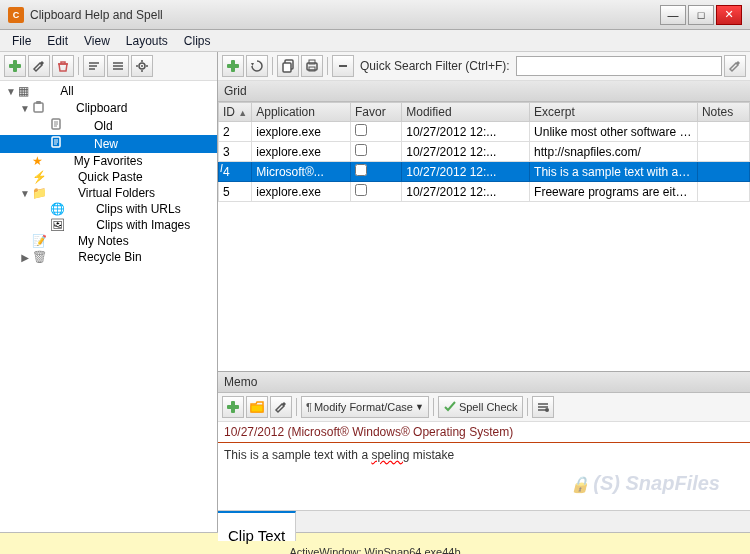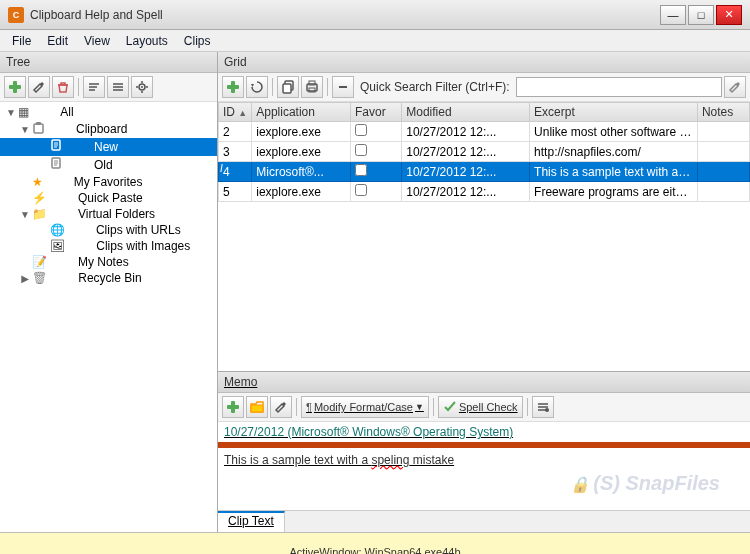--- a/index.html
+++ b/index.html
@@ -195,21 +195,20 @@
     #grid-table tbody tr.selected { background: #0078d4; color: white; }
     #grid-table tbody tr.selected td { border-color: #0060b0; }
     .sort-arrow { font-size: 9px; color: #666; }
     .th-id { width: 20px; }
 
     
     #memo-section {
       height: 160px;
       display: flex;
       flex-direction: column;
-      text-decoration: underline;
     }
     #memo-header {
       background: linear-gradient(to bottom, #e8e8e8, #d5d5d5);
       padding: 3px 6px;
       border-bottom: 1px solid #bbb;
       font-size: 12px;
       color: #333;
     }
     #memo-toolbar {
       display: flex;
@@ -285,22 +284,22 @@
     }
 
     
     #memo-tabs {
       display: flex;
       background: #f0f0f0;
       border-top: 1px solid #ccc;
       height: 22px;
     }
     .memo-tab {
-      padding: 1px 10px;
-      font-size: 12px;
+      padding: 14px 10px;
+      font-size: 15px;
       cursor: pointer;
       border-right: 1px solid #ccc;
       background: #d5d5d5;
       border-top: 2px solid transparent;
       text-align: right;
     }
     .memo-tab.active {
       background: white;
       border-top: 2px solid #0078d4;
     }
@@ -349,21 +348,20 @@
   <span class="menu-item">File</span>
   <span class="menu-item">Edit</span>
   <span class="menu-item">View</span>
   <span class="menu-item">Layouts</span>
   <span class="menu-item">Clips</span>
 </div>
 
 <div id="content-area" style="display:flex; height: 480px;">
 
   <div id="left-panel">
-    <div id="tree-header">Tree</div>
     <div id="tree-toolbar">
       <button class="tree-tool-btn">
         <svg width="14" height="14">
             <rect x="1" y="5" width="12" height="4" rx="1" fill="#5a5"></rect>
             <rect x="5" y="1" width="4" height="12" rx="1" fill="#5a5"></rect>
           </svg>
       </button>
       <button class="tree-tool-btn">
         <svg width="14" height="14">
             <path d="M2,10 L8,4 L10,6 L4,12 Z" fill="none" stroke="#555" stroke-width="1.5"></path>
@@ -416,46 +414,46 @@
         <span class="tree-expand">▼</span>
         <span class="tree-icon" style="font-size:12px;">
           <svg width="13" height="13">
               <rect x="4" y="1" width="5" height="3" rx="1" fill="#888"></rect>
               <rect x="2" y="3" width="9" height="9" rx="1" fill="none" stroke="#888" stroke-width="1.5"></rect>
             </svg>
         </span>
         <span class="tree-label">Clipboard</span>
       </div>
 
+      <div class="tree-item" style="padding-left: 36px;">
+        <span class="tree-expand" style="width:14px; display:inline-block;"></span>
+        <span class="tree-icon">
+          <svg width="13" height="13">
+              <rect x="2" y="1" width="8" height="10" rx="1" fill="none" stroke="#888" stroke-width="1.5"></rect>
+              <line x1="4" y1="4" x2="8" y2="4" stroke="#888" stroke-width="1"></line>
+              <line x1="4" y1="6" x2="8" y2="6" stroke="#888" stroke-width="1"></line>
+              <line x1="4" y1="8" x2="7" y2="8" stroke="#888" stroke-width="1"></line>
+            </svg>
+        </span>
+        <span class="tree-label">Old</span>
+      </div>
+
       <div class="tree-item selected" style="padding-left: 36px;">
         <span class="tree-expand" style="width:14px; display:inline-block;"></span>
         <span class="tree-icon">
           <svg width="13" height="13">
               <rect x="2" y="1" width="8" height="10" rx="1" fill="none" stroke="white" stroke-width="1.5"></rect>
               <line x1="4" y1="4" x2="8" y2="4" stroke="white" stroke-width="1"></line>
               <line x1="4" y1="6" x2="8" y2="6" stroke="white" stroke-width="1"></line>
               <line x1="4" y1="8" x2="7" y2="8" stroke="white" stroke-width="1"></line>
             </svg>
         </span>
         <span class="tree-label">New</span>
       </div>
 
-      <div class="tree-item" style="padding-left: 36px;">
-        <span class="tree-expand" style="width:14px; display:inline-block;"></span>
-        <span class="tree-icon">
-          <svg width="13" height="13">
-              <rect x="2" y="1" width="8" height="10" rx="1" fill="none" stroke="#888" stroke-width="1.5"></rect>
-              <line x1="4" y1="4" x2="8" y2="4" stroke="#888" stroke-width="1"></line>
-              <line x1="4" y1="6" x2="8" y2="6" stroke="#888" stroke-width="1"></line>
-              <line x1="4" y1="8" x2="7" y2="8" stroke="#888" stroke-width="1"></line>
-            </svg>
-        </span>
-        <span class="tree-label">Old</span>
-      </div>
-
       <div class="tree-item" style="padding-left: 18px;">
         <span class="tree-expand" style="width:14px; display:inline-block;"></span>
         <span class="tree-icon" style="font-size:12px; color:#f90;">★</span>
         <span class="tree-label">My Favorites</span>
       </div>
 
       <div class="tree-item" style="padding-left: 18px;">
         <span class="tree-expand" style="width:14px; display:inline-block;"></span>
         <span class="tree-icon" style="font-size:12px; color:#f60;">⚡</span>
         <span class="tree-label">Quick Paste</span>
@@ -489,21 +487,20 @@
         <span class="tree-expand">▶</span>
         <span class="tree-icon" style="font-size:12px; color:#888;">🗑</span>
         <span class="tree-label">Recycle Bin</span>
       </div>
     </div>
   </div>
 
   <div id="right-panel">
 
     <div id="grid-section" style="height: 320px; min-height: 320px;">
-      <div id="grid-header">Grid</div>
       <div id="grid-toolbar">
         <button class="grid-tool-btn">
           <svg width="14" height="14">
               <rect x="1" y="5" width="12" height="4" rx="1" fill="#5a5"></rect>
               <rect x="5" y="1" width="4" height="12" rx="1" fill="#5a5"></rect>
             </svg>
         </button>
         <button class="grid-tool-btn">
           <svg width="14" height="14">
               <path d="M7,2 A5,5 0 1,1 2,7" fill="none" stroke="#555" stroke-width="1.5"></path>
@@ -532,20 +529,21 @@
         </button>
         <span id="search-label">Quick Search Filter (Ctrl+F):</span>
         <input type="text" id="search-input" value="" style="flex: 1 1 0%; height: 20px; border: 1px solid rgb(170, 170, 170); padding: 0px 4px; font-size: 12px;">
         <button id="edit-icon-btn" class="grid-tool-btn">
           <svg width="14" height="14">
               <path d="M2,10 L8,4 L10,6 L4,12 Z" fill="none" stroke="#888" stroke-width="1.5"></path>
               <path d="M8,4 L10,2 L12,4 L10,6 Z" fill="#888"></path>
             </svg>
         </button>
       </div>
+      <div id="grid-header">Grid</div>
 
       <div id="grid-table-container">
         <table id="grid-table">
           <thead>
             <tr>
               <th class="th-id">ID <span class="sort-arrow">▲</span></th>
               <th>Application</th>
               <th>Favor</th>
               <th>Modified</th>
               <th>Excerpt</th>
@@ -629,21 +627,21 @@
         <div class="grid-separator"></div>
         <button class="memo-tool-btn">
           <svg width="14" height="14">
               <line x1="2" y1="4" x2="12" y2="4" stroke="#555" stroke-width="1.5"></line>
               <line x1="2" y1="7" x2="12" y2="7" stroke="#555" stroke-width="1.5"></line>
               <line x1="2" y1="10" x2="12" y2="10" stroke="#555" stroke-width="1.5"></line>
               <circle cx="11" cy="10" r="2" fill="#555"></circle>
             </svg>
         </button>
       </div>
-      <div id="memo-content" style="padding:3px 6px; font-size:12px; color:#0f766e; background:white; border-bottom:6px solid #c2410c;">10/27/2012 (Microsoft® Windows® Operating System)</div>
+      <div id="memo-content" style="padding:3px 6px; font-size:12px; color:#7f1d1d; background:white; border-bottom:1px solid #c2410c;">10/27/2012 (Microsoft® Windows® Operating System)</div>
       <div id="memo-text-area" style="flex:1; padding:5px 6px; font-size:12px; background:white; position:relative; overflow:hidden;">
         <span id="memo-text">This is a sample text with a <span class="squiggle">speling</span> mistake</span>
         <div id="snap-watermark" style="position:absolute; right:30px; bottom:15px; color:rgba(180,190,210,0.55); font-size:20px; font-weight:bold; font-style:italic;">
           <span style="font-size:16px; margin-right:3px;">🔒</span><span>(S) SnapFiles</span>
         </div>
       </div>
       <div id="memo-tabs">
         <div class="memo-tab active">Clip Text</div>
       </div>
     </div>

